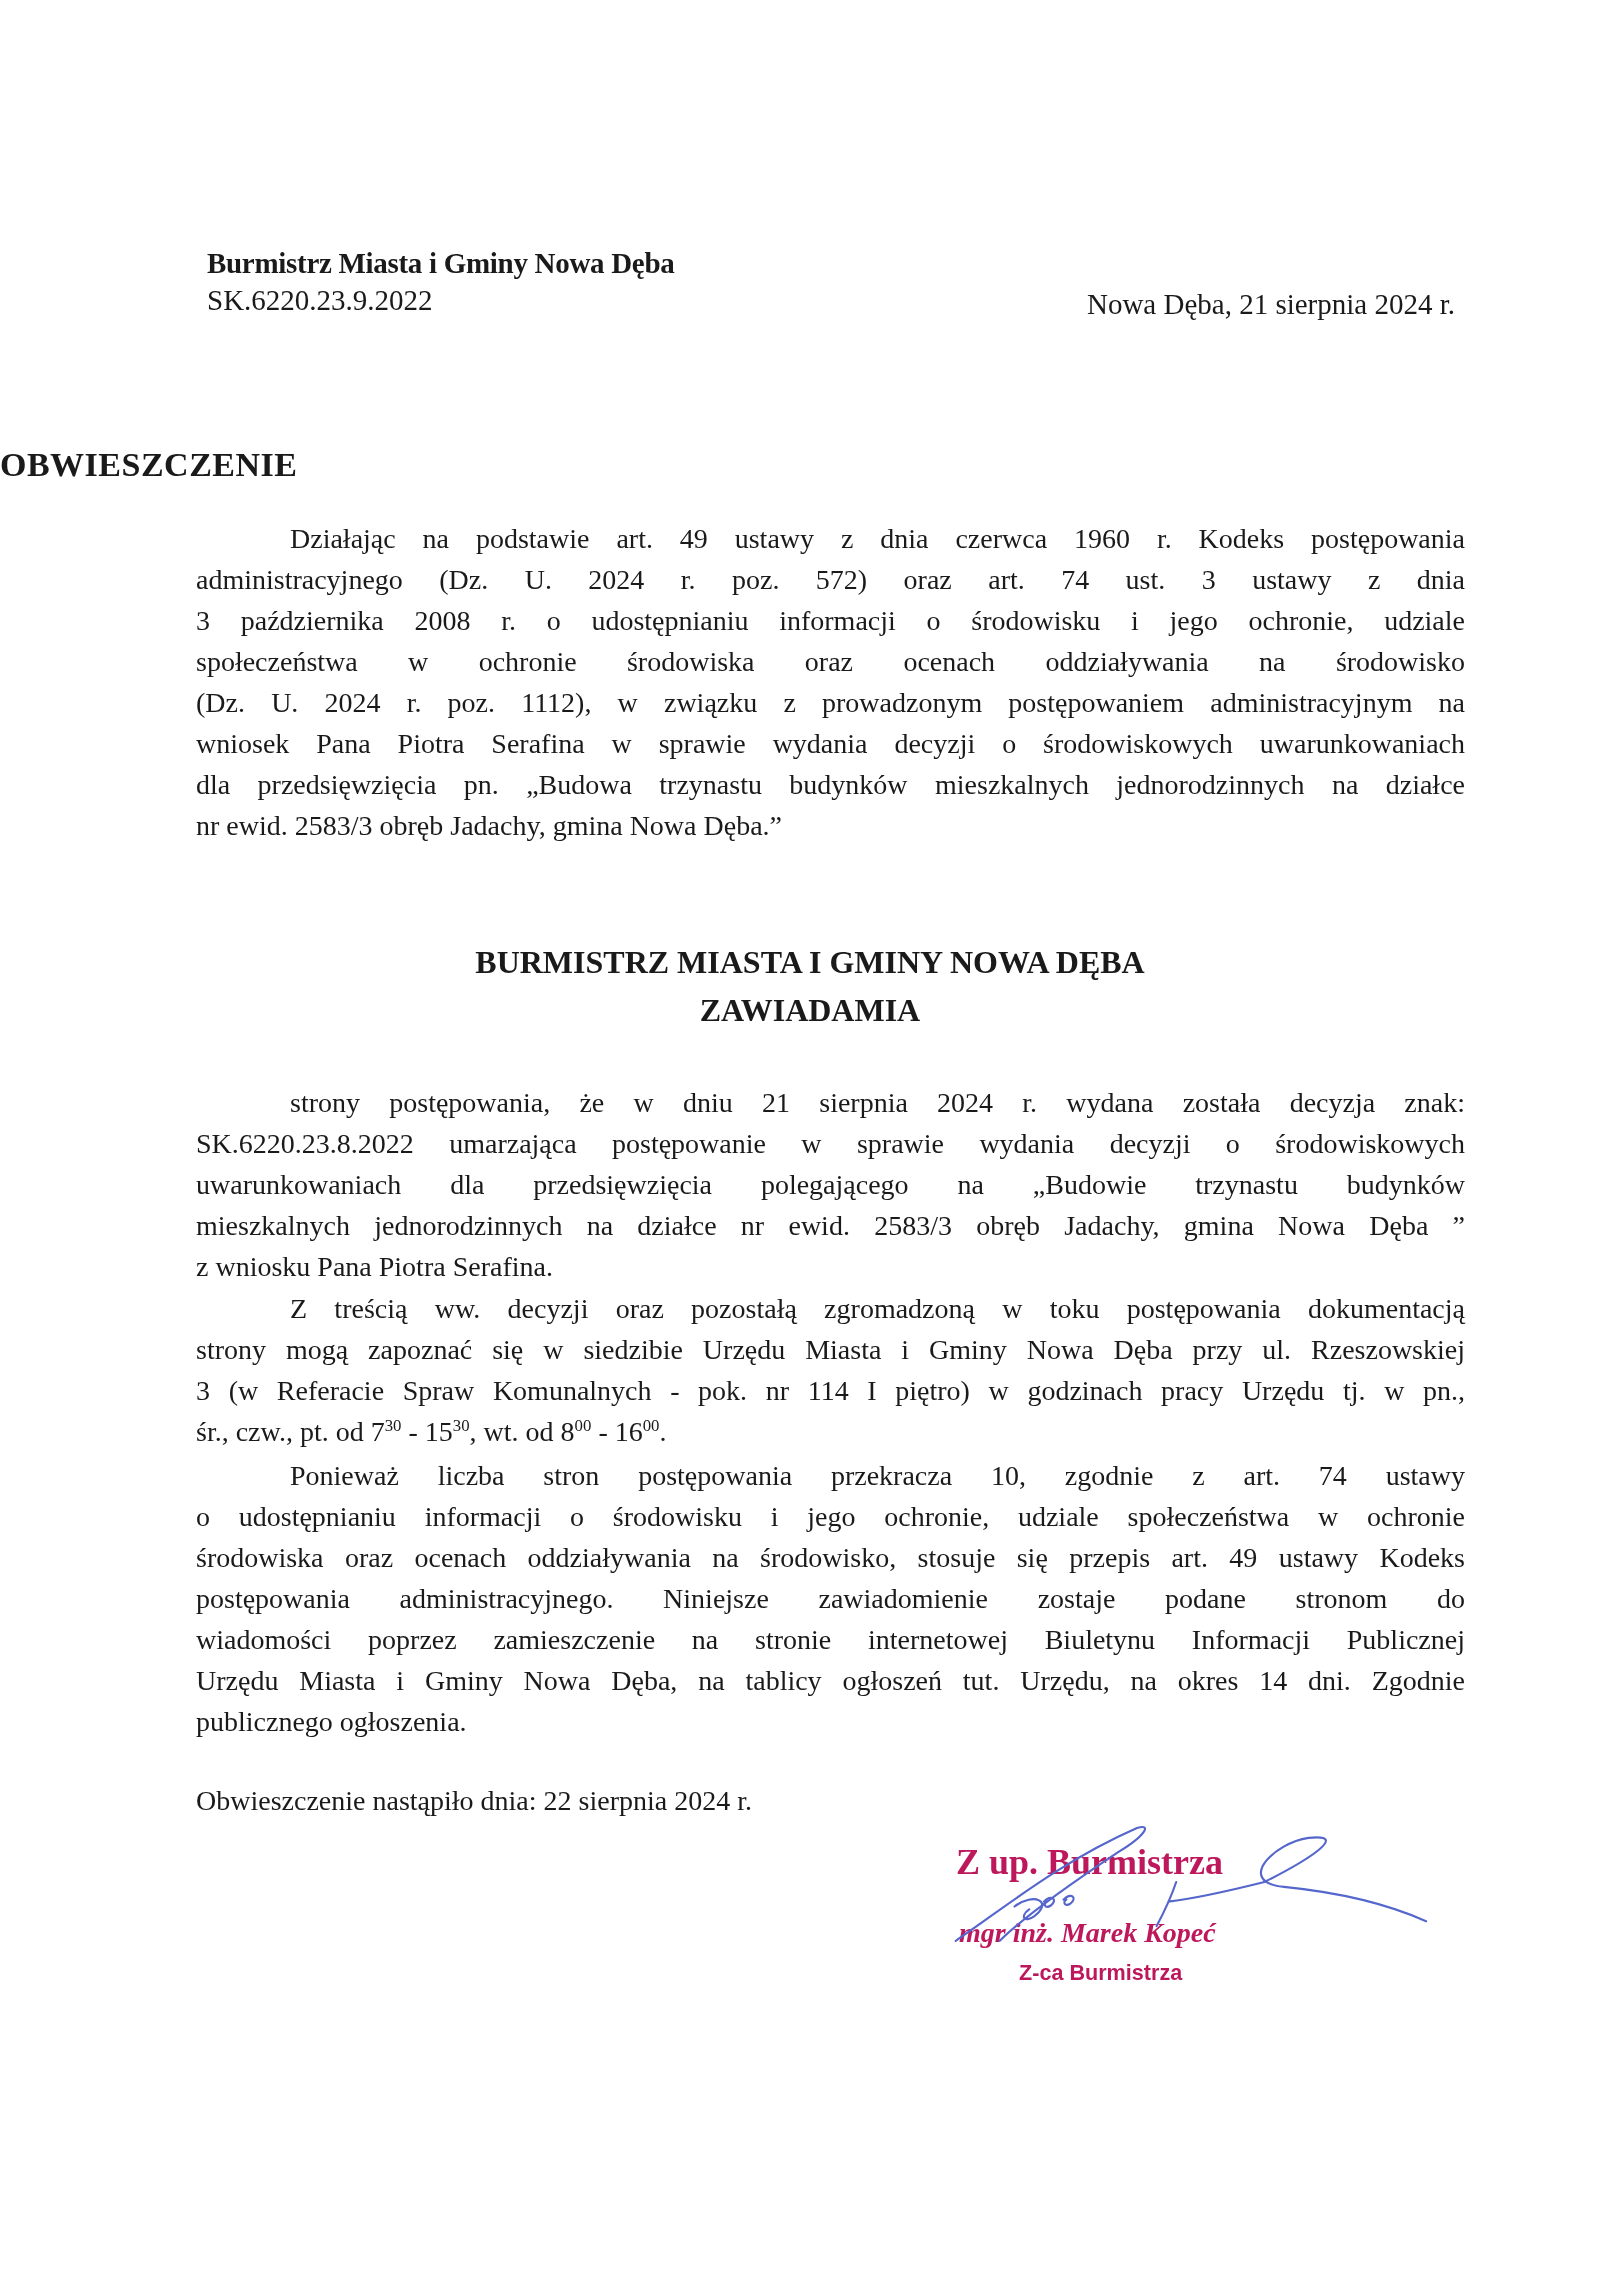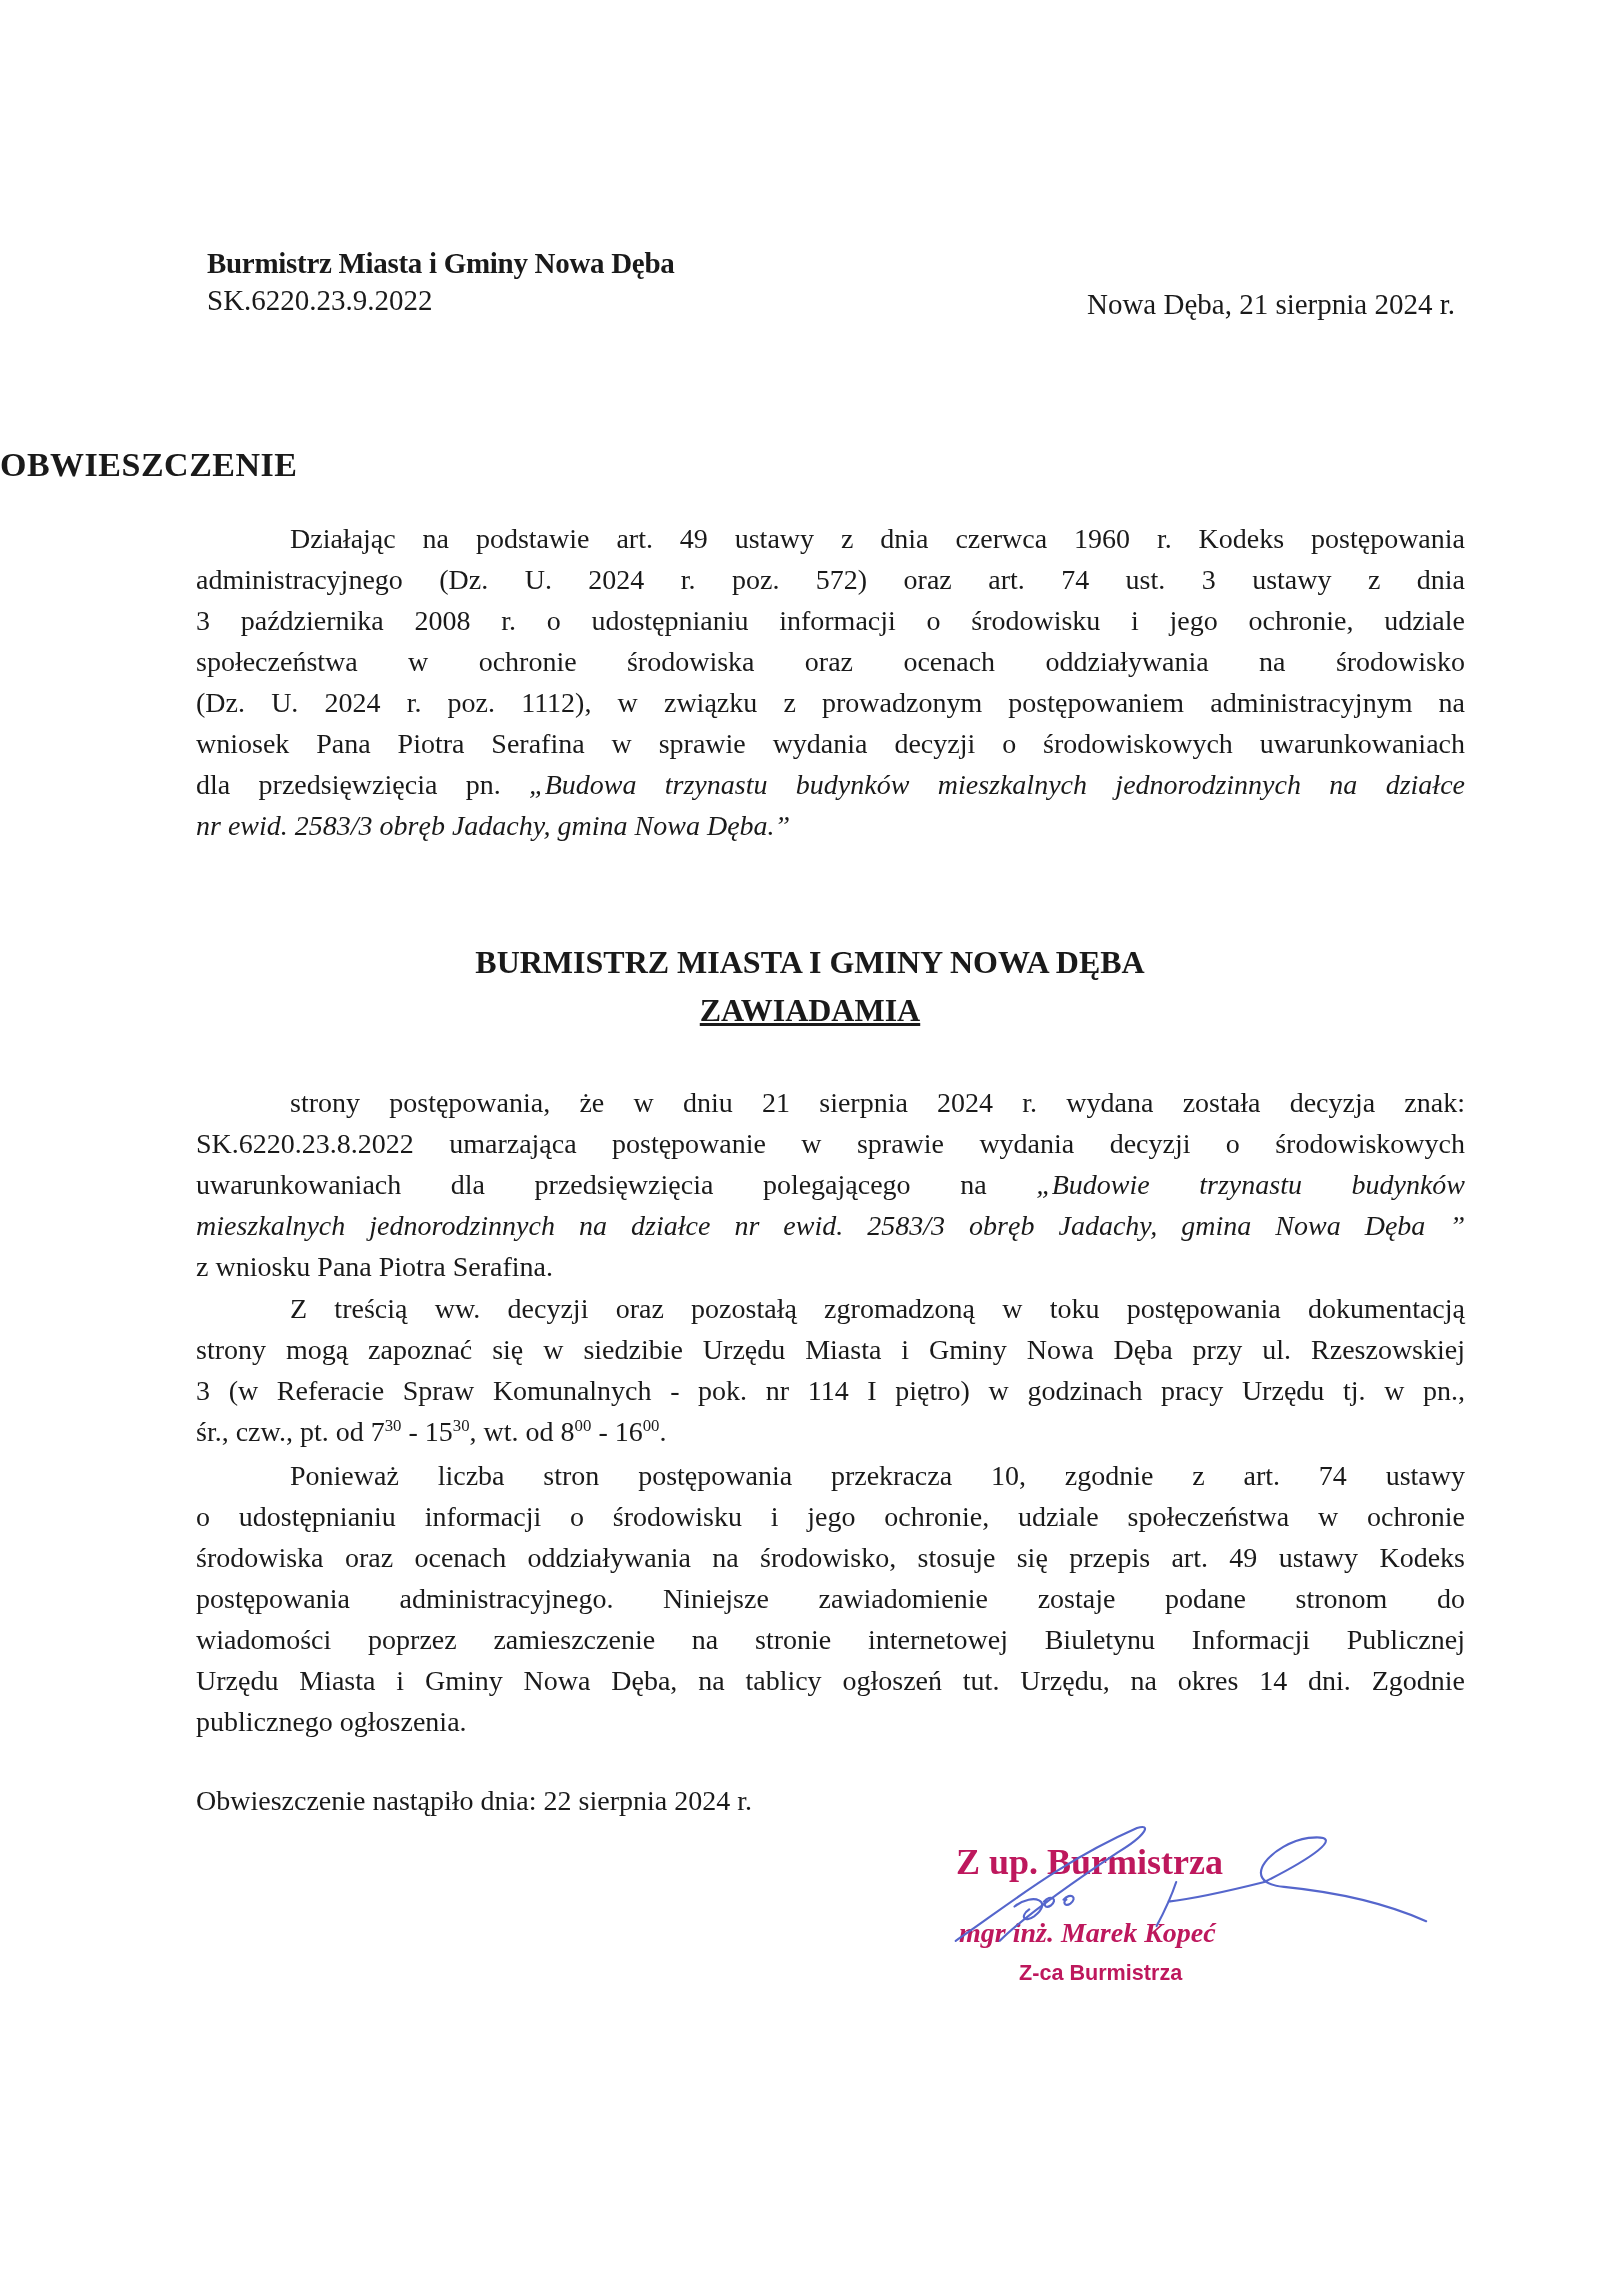--- a/index.html
+++ b/index.html
@@ -8,21 +8,21 @@
   .page { position: absolute; left: 0; top: 0; width: 1620px; height: 2292px; }
   .abs { position: absolute; white-space: nowrap; }
   .header-org { left: 207px; top: 247px; font-size: 29px; font-weight: bold; letter-spacing: -0.3px; }
   .header-sig { left: 207px; top: 284px; font-size: 29px; }
   .header-date { right: 165px; top: 288px; font-size: 29px; }
   .title { left: 0; width: 1620px; top: 446px; font-size: 34px; font-weight: bold; letter-spacing: 0.5px; }
   .para { position: absolute; left: 196px; width: 1269px; font-size: 28px; line-height: 41px; text-align: justify; }
   .para .ln { display: block; text-align: justify; text-align-last: justify; height: 41px; white-space: nowrap; }
   .para .ln.last { text-align-last: left; }
   .ln.indent { padding-left: 94px; }
-  .it { font-style: italic; }
+  .it { }
   .section { left: 0; width: 1620px; text-align: center; font-size: 32px; font-weight: bold; }
   .stamp { position: absolute; color: #be185d; }
   .stamp-1 { left: 956px; top: 1841px; font-size: 36px; font-weight: bold; font-family: "Liberation Serif", serif; }
   .stamp-2 { left: 959px; top: 1917px; font-size: 28px; font-weight: bold; font-style: italic; }
   .stamp-3 { left: 1019px; top: 1960px; font-size: 21.6px; font-weight: bold; font-family: "Liberation Sans", sans-serif; }
   .signature { position: absolute; left: 941px; top: 1823px; width: 490px; height: 167px; }
   sup { font-size: 60%; vertical-align: super; line-height: 0; }
 </style>
 </head>
 <body>
@@ -40,21 +40,21 @@
     <span class="ln">administracyjnego (Dz. U. 2024 r. poz. 572) oraz art. 74 ust. 3 ustawy z dnia</span>
     <span class="ln">3 października 2008 r. o udostępnianiu informacji o środowisku i jego ochronie, udziale</span>
     <span class="ln">społeczeństwa w ochronie środowiska oraz ocenach oddziaływania na środowisko</span>
     <span class="ln">(Dz. U. 2024 r. poz. 1112), w związku z prowadzonym postępowaniem administracyjnym na</span>
     <span class="ln">wniosek Pana Piotra Serafina w sprawie wydania decyzji o środowiskowych uwarunkowaniach</span>
     <span class="ln"><span>dla przedsięwzięcia pn. </span><span class="it">„Budowa trzynastu budynków mieszkalnych jednorodzinnych na działce</span></span>
     <span class="ln last it">nr ewid. 2583/3 obręb Jadachy, gmina Nowa Dęba.”</span>
   </div>
 
   <div class="abs section" style="top:944px;">BURMISTRZ MIASTA I GMINY NOWA DĘBA</div>
-  <div class="abs section" style="top:992px;text-decoration:underline;">ZAWIADAMIA</div>
+  <div class="abs section" style="top:992px;">ZAWIADAMIA</div>
 
   <div class="para" style="top:1082px;">
     <span class="ln indent">strony postępowania, że w dniu 21 sierpnia 2024 r. wydana została decyzja znak:</span>
     <span class="ln">SK.6220.23.8.2022 umarzająca postępowanie w sprawie wydania decyzji o środowiskowych</span>
     <span class="ln"><span>uwarunkowaniach dla przedsięwzięcia polegającego na </span><span class="it">„Budowie trzynastu budynków</span></span>
     <span class="ln it">mieszkalnych jednorodzinnych na działce nr ewid. 2583/3 obręb Jadachy, gmina Nowa Dęba ”</span>
     <span class="ln last">z wniosku Pana Piotra Serafina.</span>
   </div>
 
   <div class="para" style="top:1288px;">

